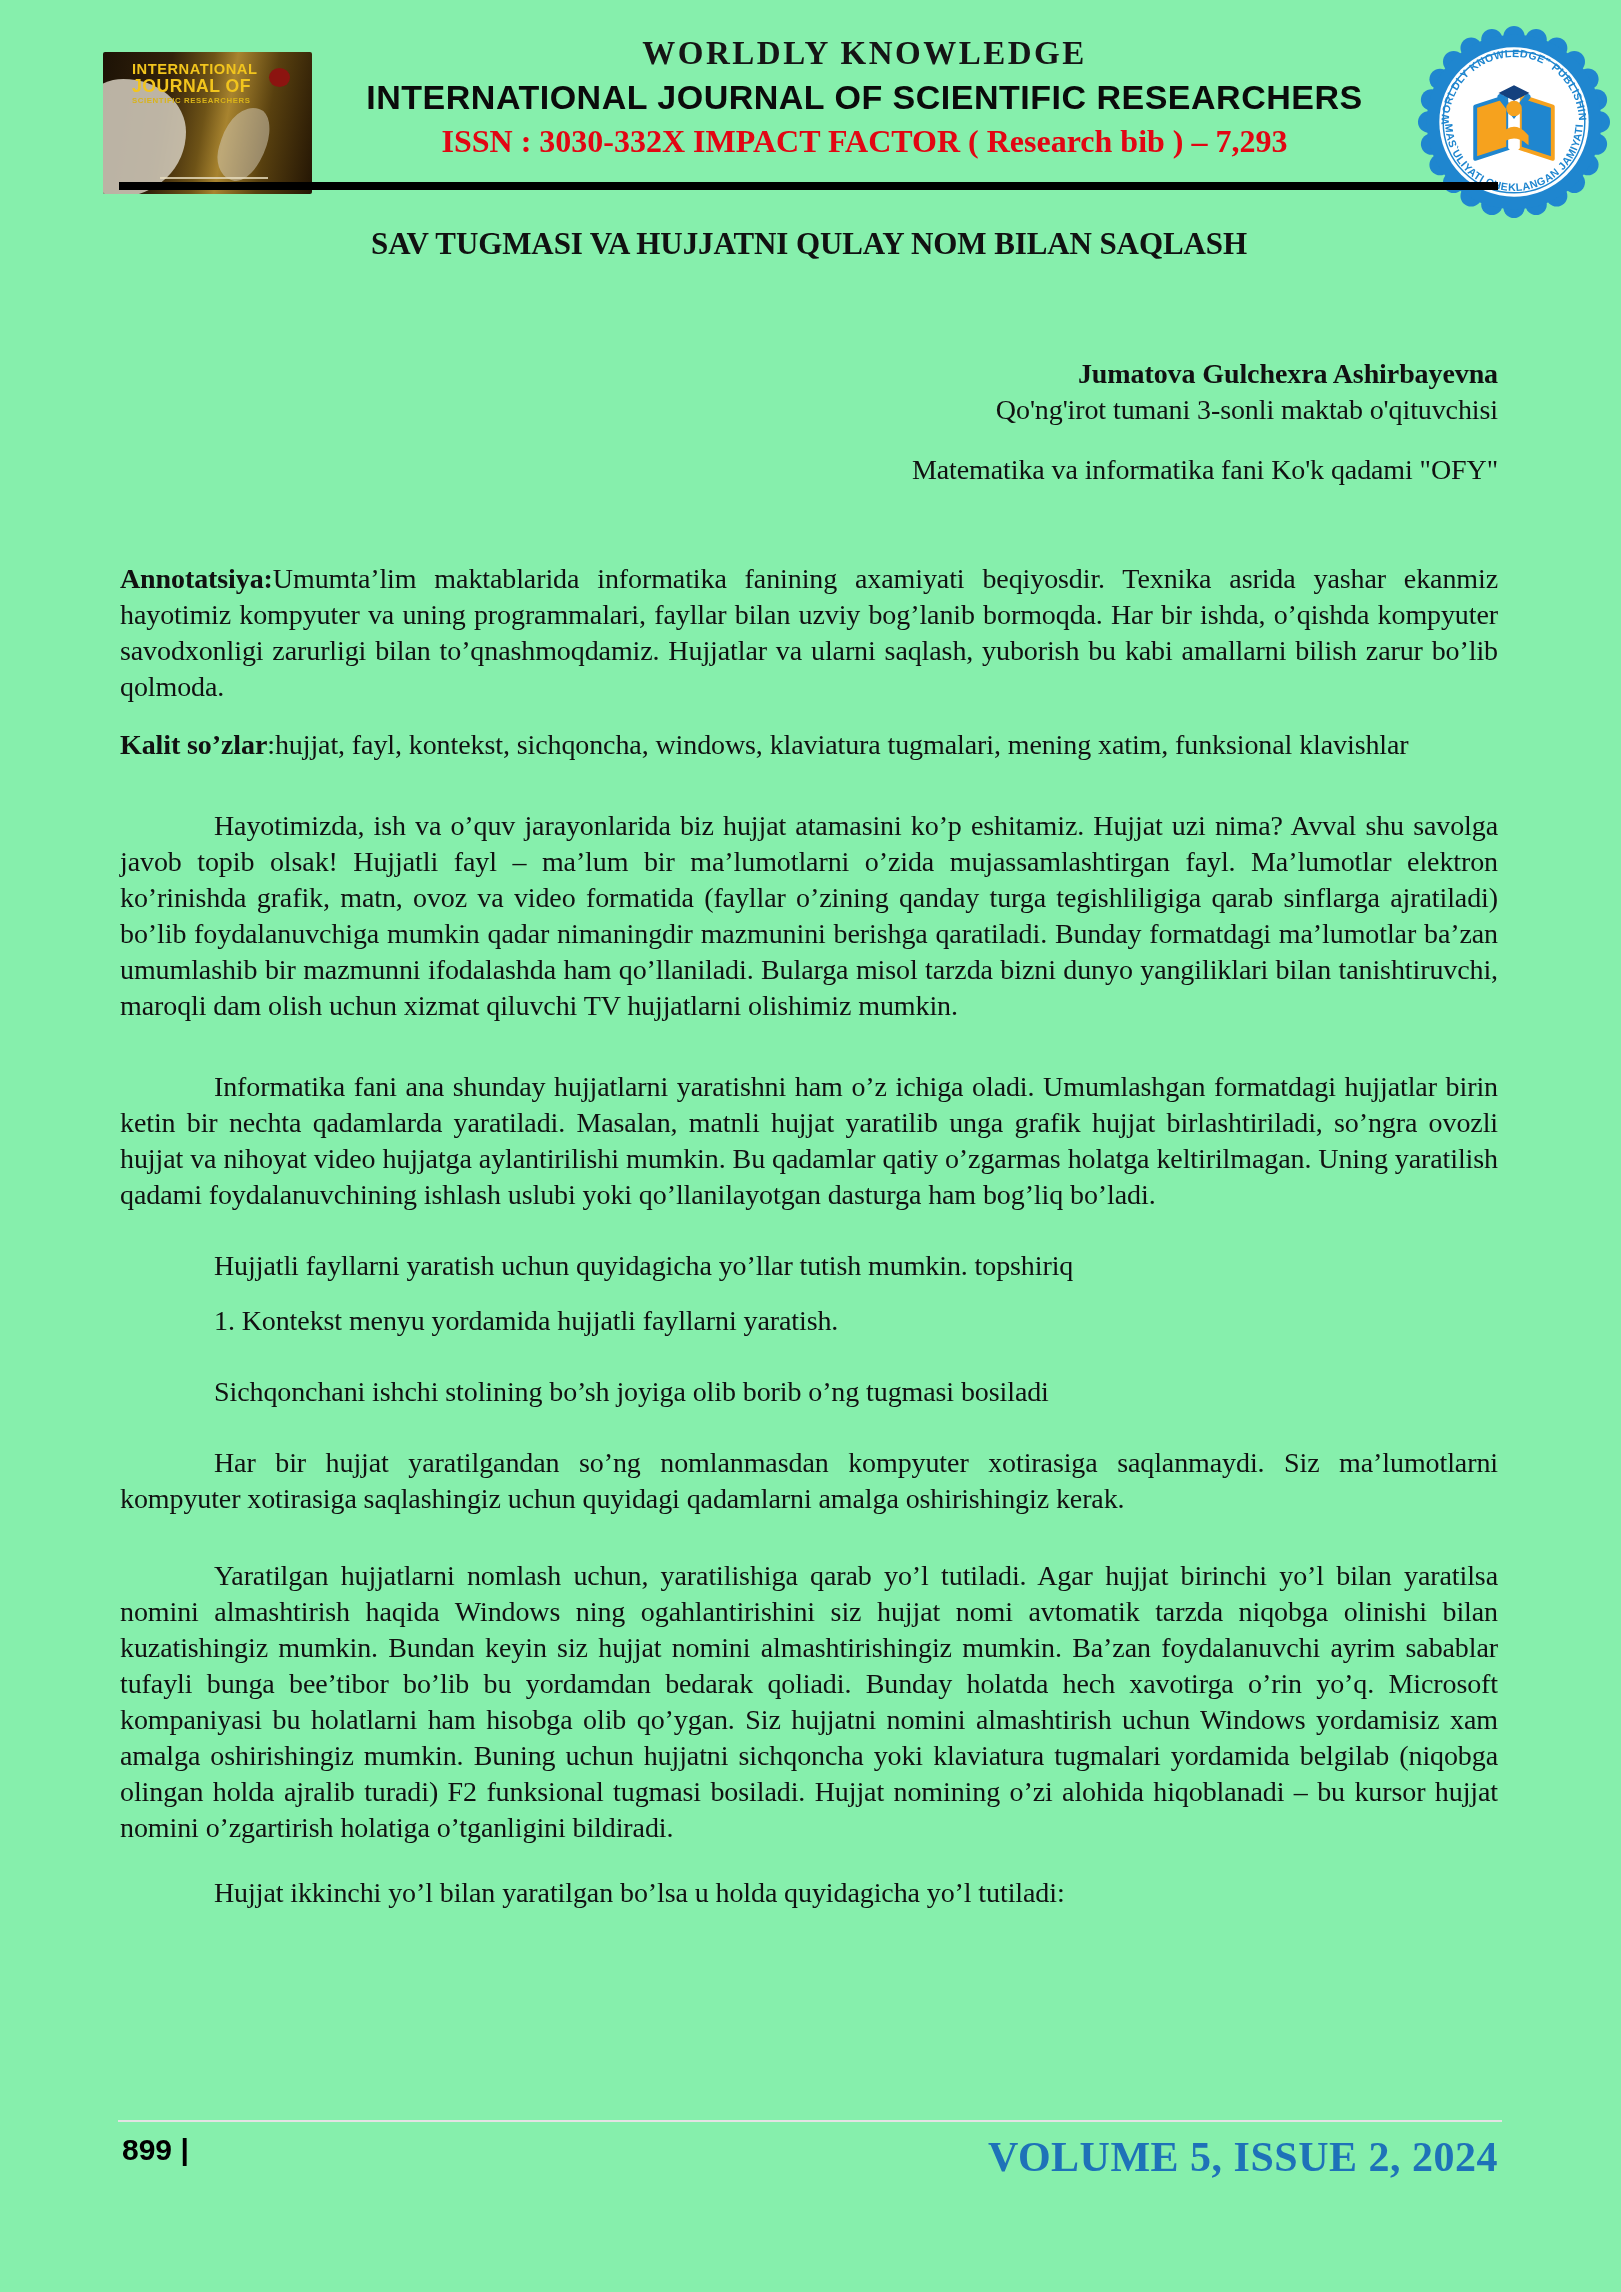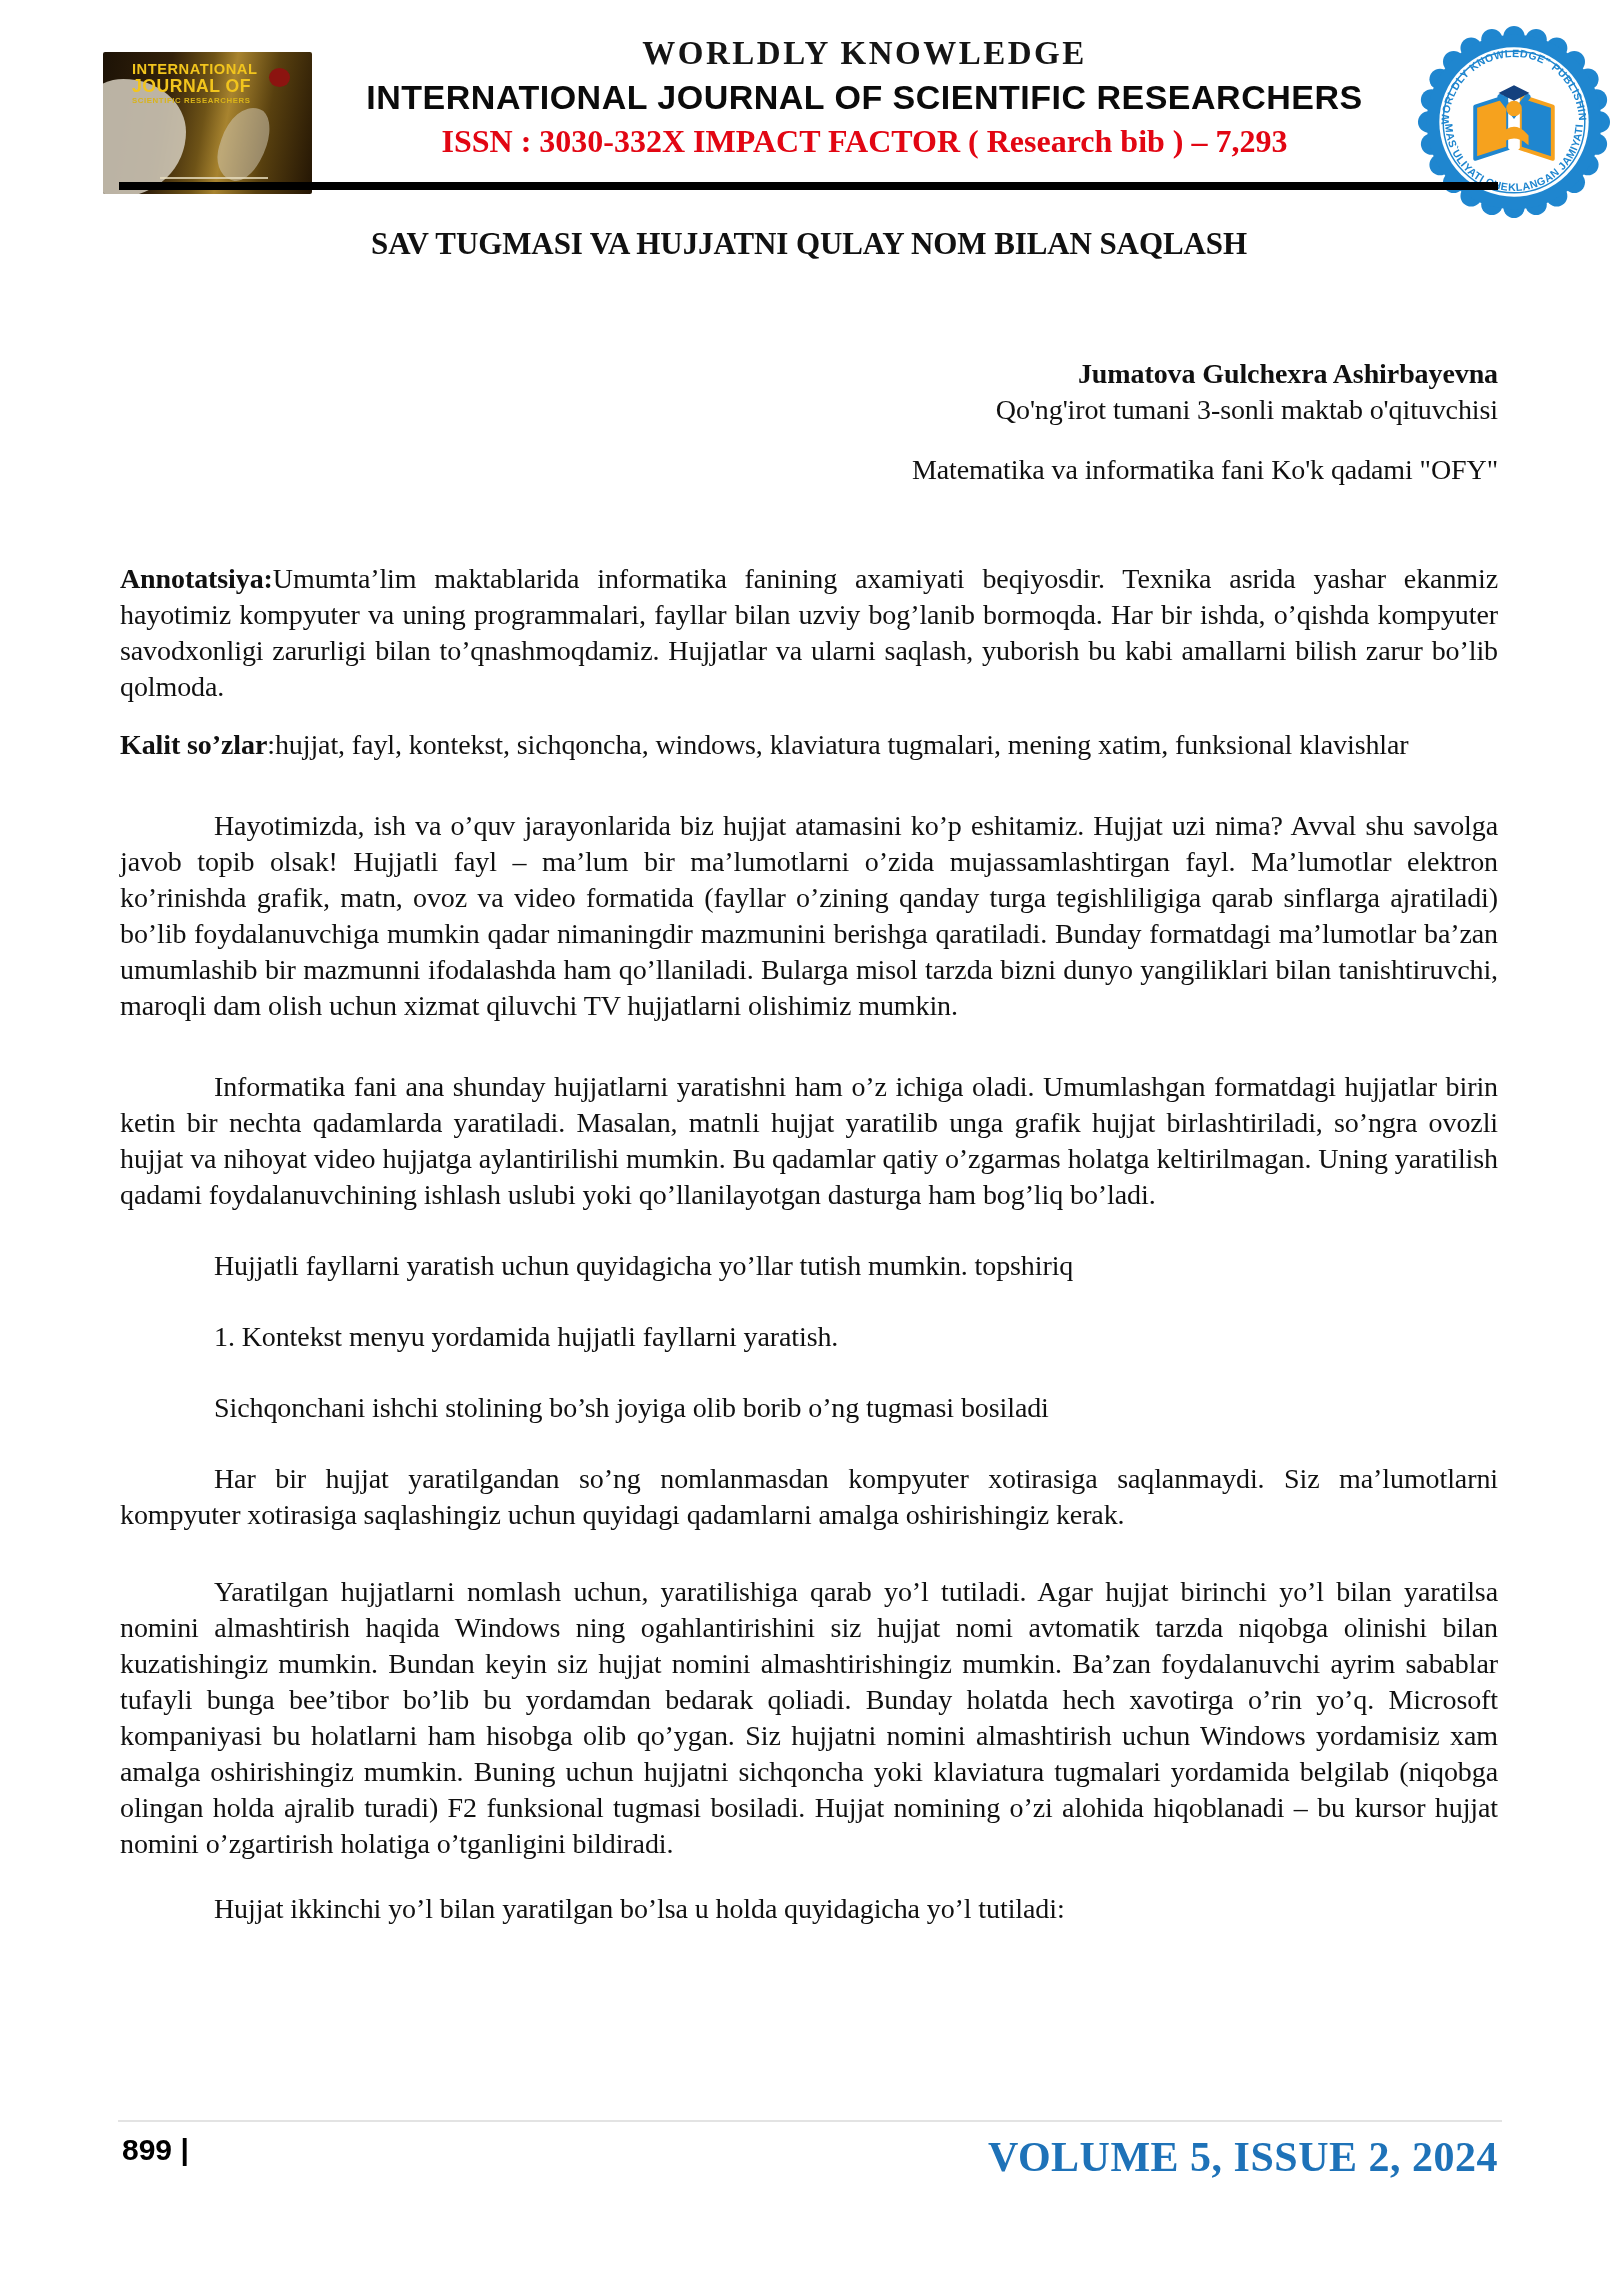--- a/index.html
+++ b/index.html
@@ -8,21 +8,21 @@
     --badge-blue:#1f86cf;
     --badge-orange:#f6a21e;
     --cover-gold:#f2c51d;
     --ink:#111111;
   }
   *{margin:0;padding:0;box-sizing:border-box;}
   html,body{background:#888;}
   .page{
     position:relative;
     width:1621px;height:2293px;
-    background:#ffffff;
+    background:#86efac;
     margin:0 auto;
     overflow:hidden;
     font-family:"Liberation Serif","DejaVu Serif",serif;
     color:var(--ink);
     padding-left:9px;
   }
   
   .header{position:absolute;top:0;left:0;width:100%;height:196px;}
   .cover{
     position:absolute;left:103px;top:52px;width:209px;height:142px;
@@ -78,21 +78,21 @@
     margin-top:33px;text-align:center;font-weight:bold;font-size:31px;line-height:41px;
   }
   .author-block{margin-top:92px;text-align:right;}
   .author-name{font-weight:bold;}
   .author-subject{margin-top:23.5px;}
   .para{ text-align:justify; }
   .annotation{margin-top:73px;}
   .keywords{margin-top:22px;}
   .b{font-weight:bold;}
   .p1{margin-top:45px;} .p2{margin-top:45px;}
-  .p3{margin-top:35px;} .p4{margin-top:35px;} .p5{margin-top:35px;} .p6{margin-top:35px;}
+  .p3{margin-top:35px;} .p4{margin-top:19px;} .p5{margin-top:35px;} .p6{margin-top:35px;}
   .p7{margin-top:41px;} .p8{margin-top:29px;}
   .ind{text-indent:94px;}
   
   .footer-rule{
     position:absolute;left:118px;top:2120px;width:1384px;height:2px;
     background:#bdbdbd;border-bottom:2px solid #e3e3e3;
   }
   .page-number{
     position:absolute;left:122px;top:2133px;
     font-family:"Liberation Sans",sans-serif;font-weight:bold;font-size:30px;color:#000;

